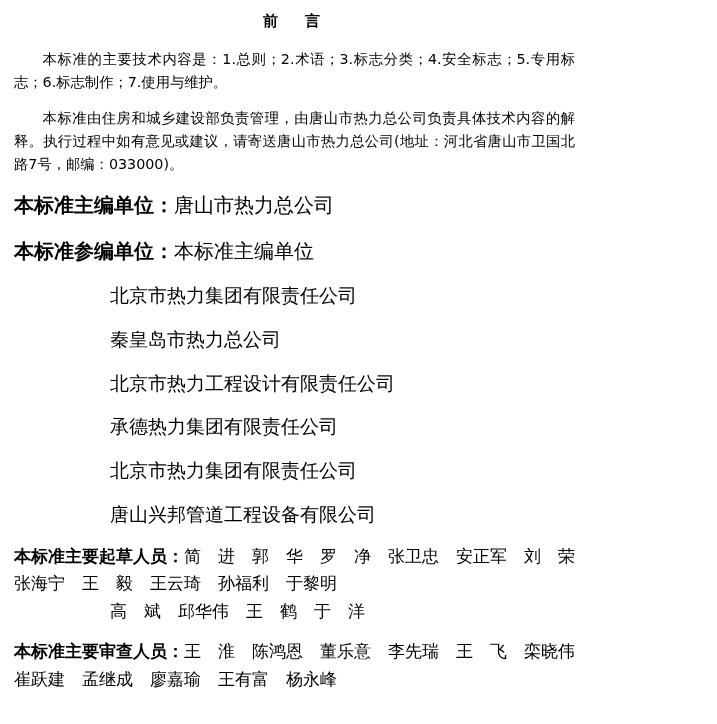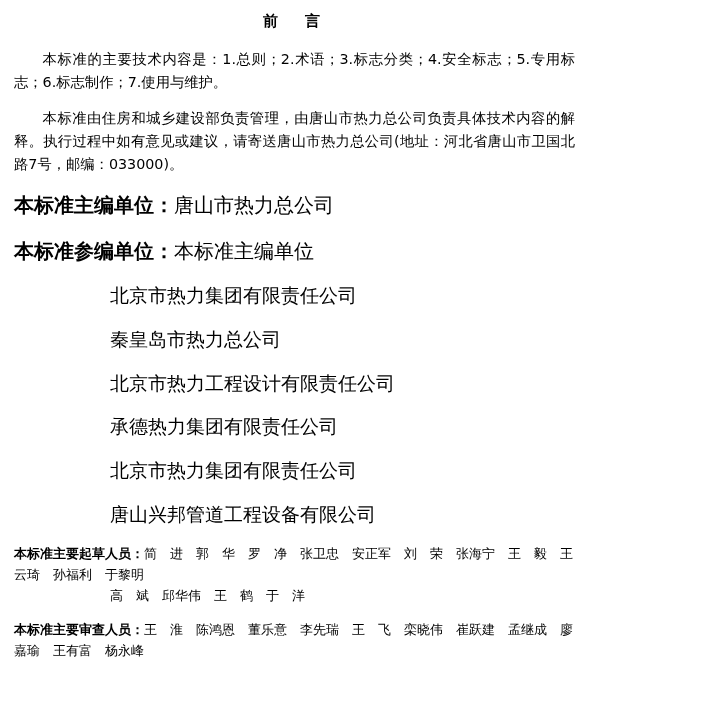--- a/index.html
+++ b/index.html
@@ -46,21 +46,21 @@
   .labelled .lbl {
     font-weight: bold;
   }
   .org-line {
     font-size: 19px;
     line-height: 1.62;
     margin: 0 0 13px 0;
     padding-left: 96px;
   }
   .people {
-    font-size: 13px;
+    font-size: 17px;
     line-height: 1.62;
     margin: 0 0 13px 0;
     text-indent: 0;
   }
   .people .lbl {
     font-weight: bold;
   }
   .people .names-cont {
     display: block;
     padding-left: 96px;

